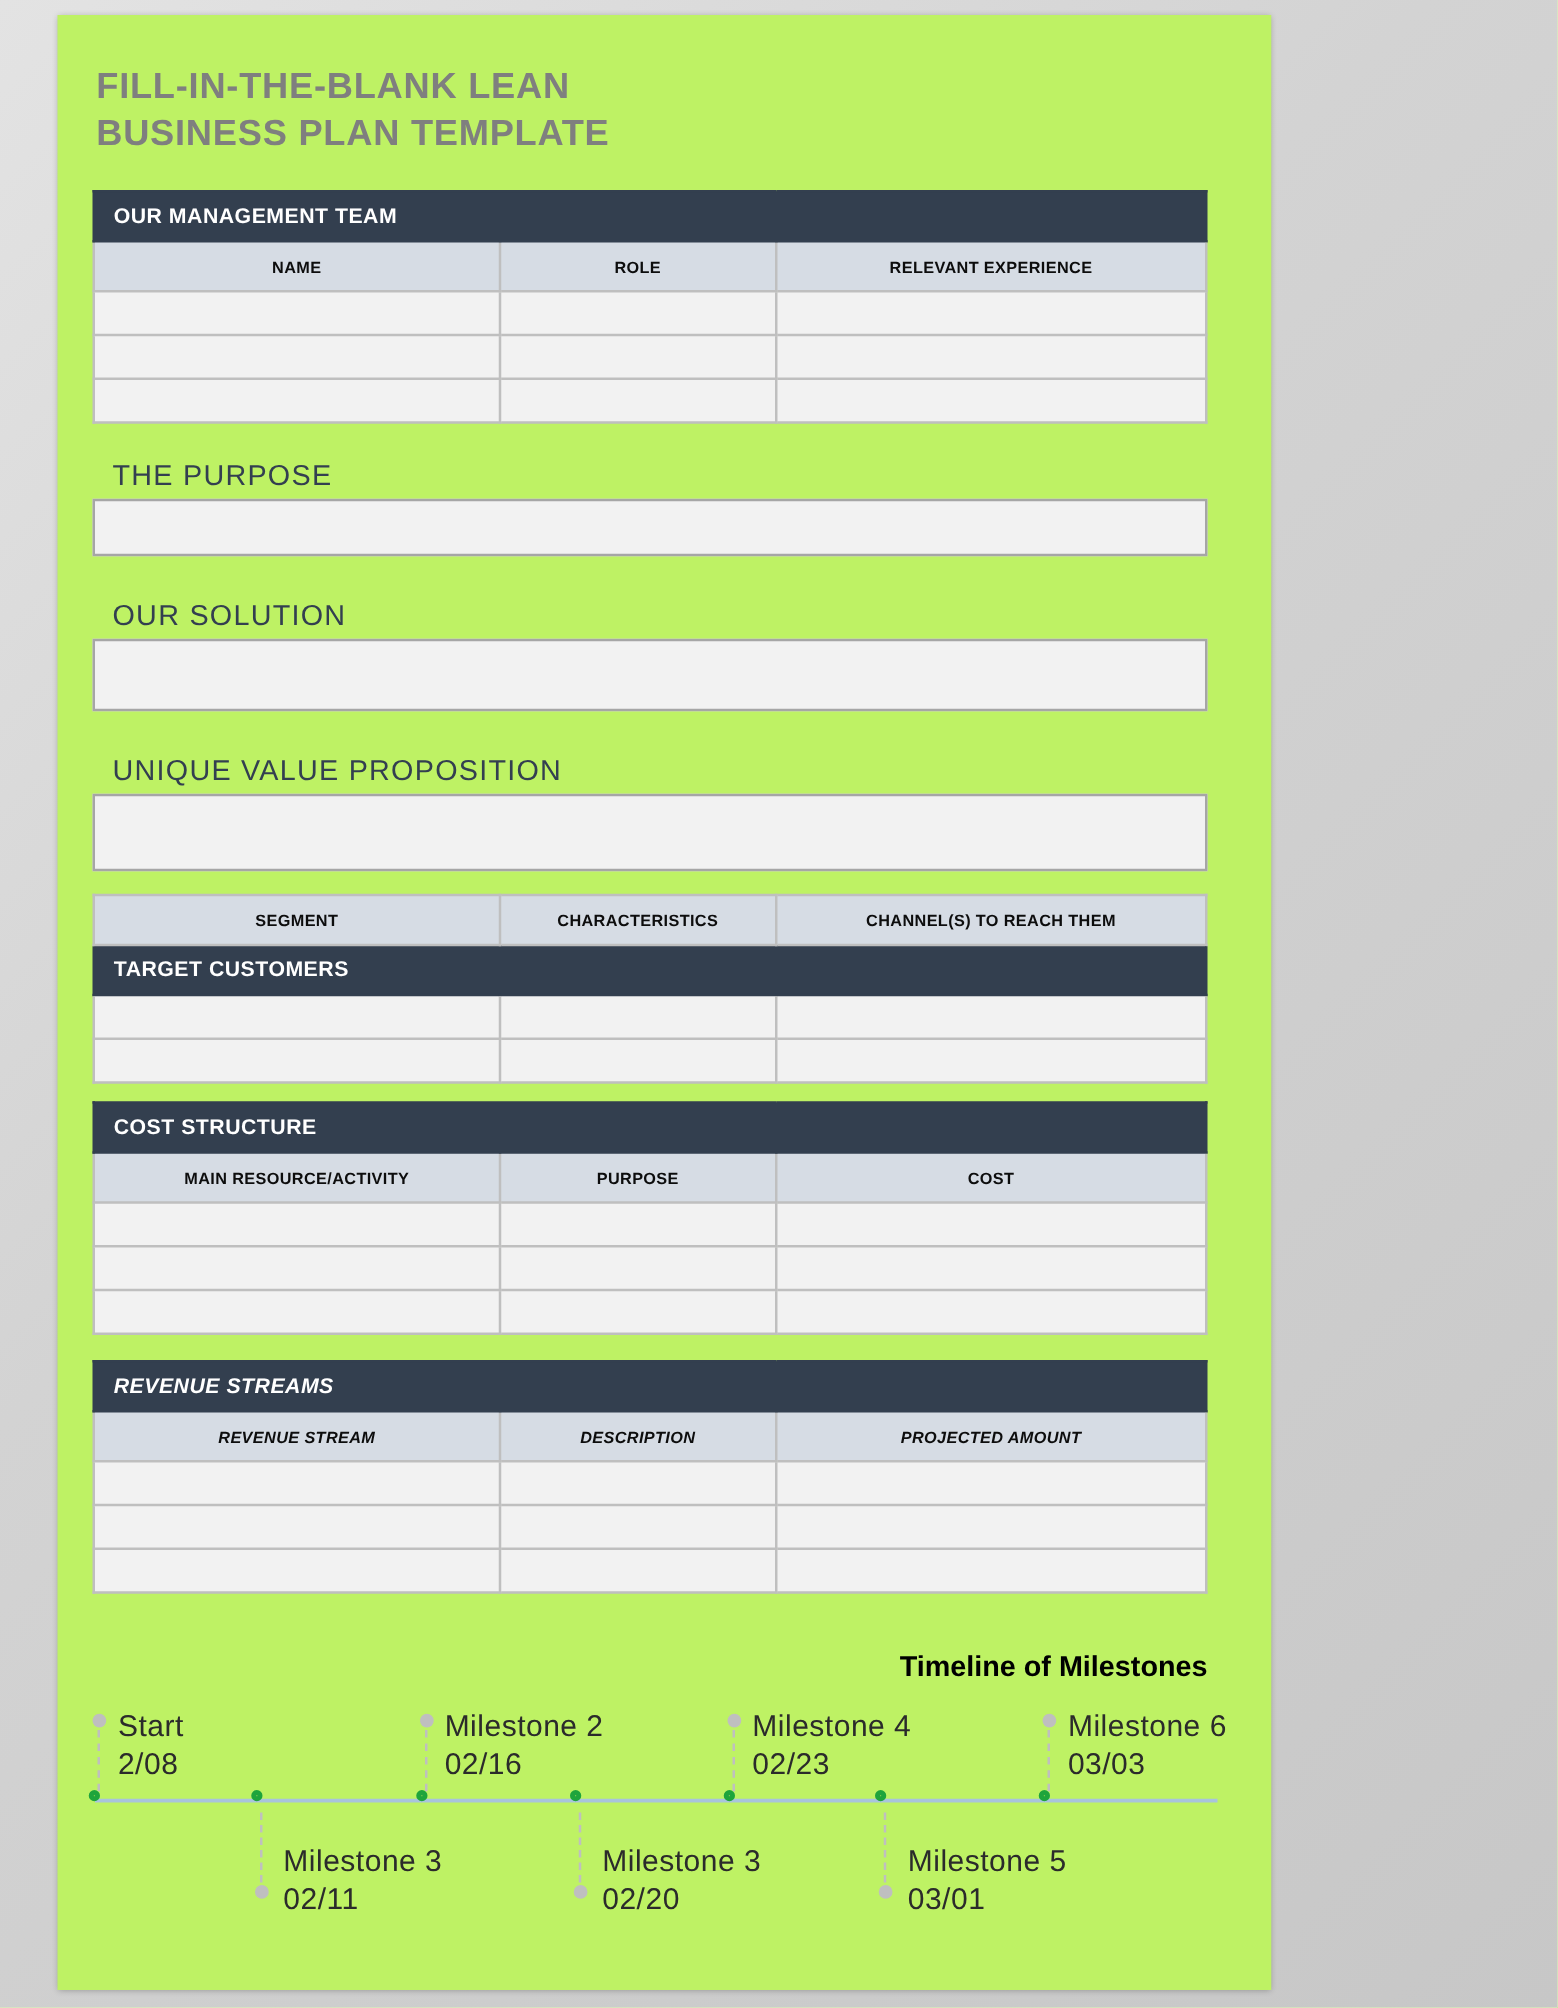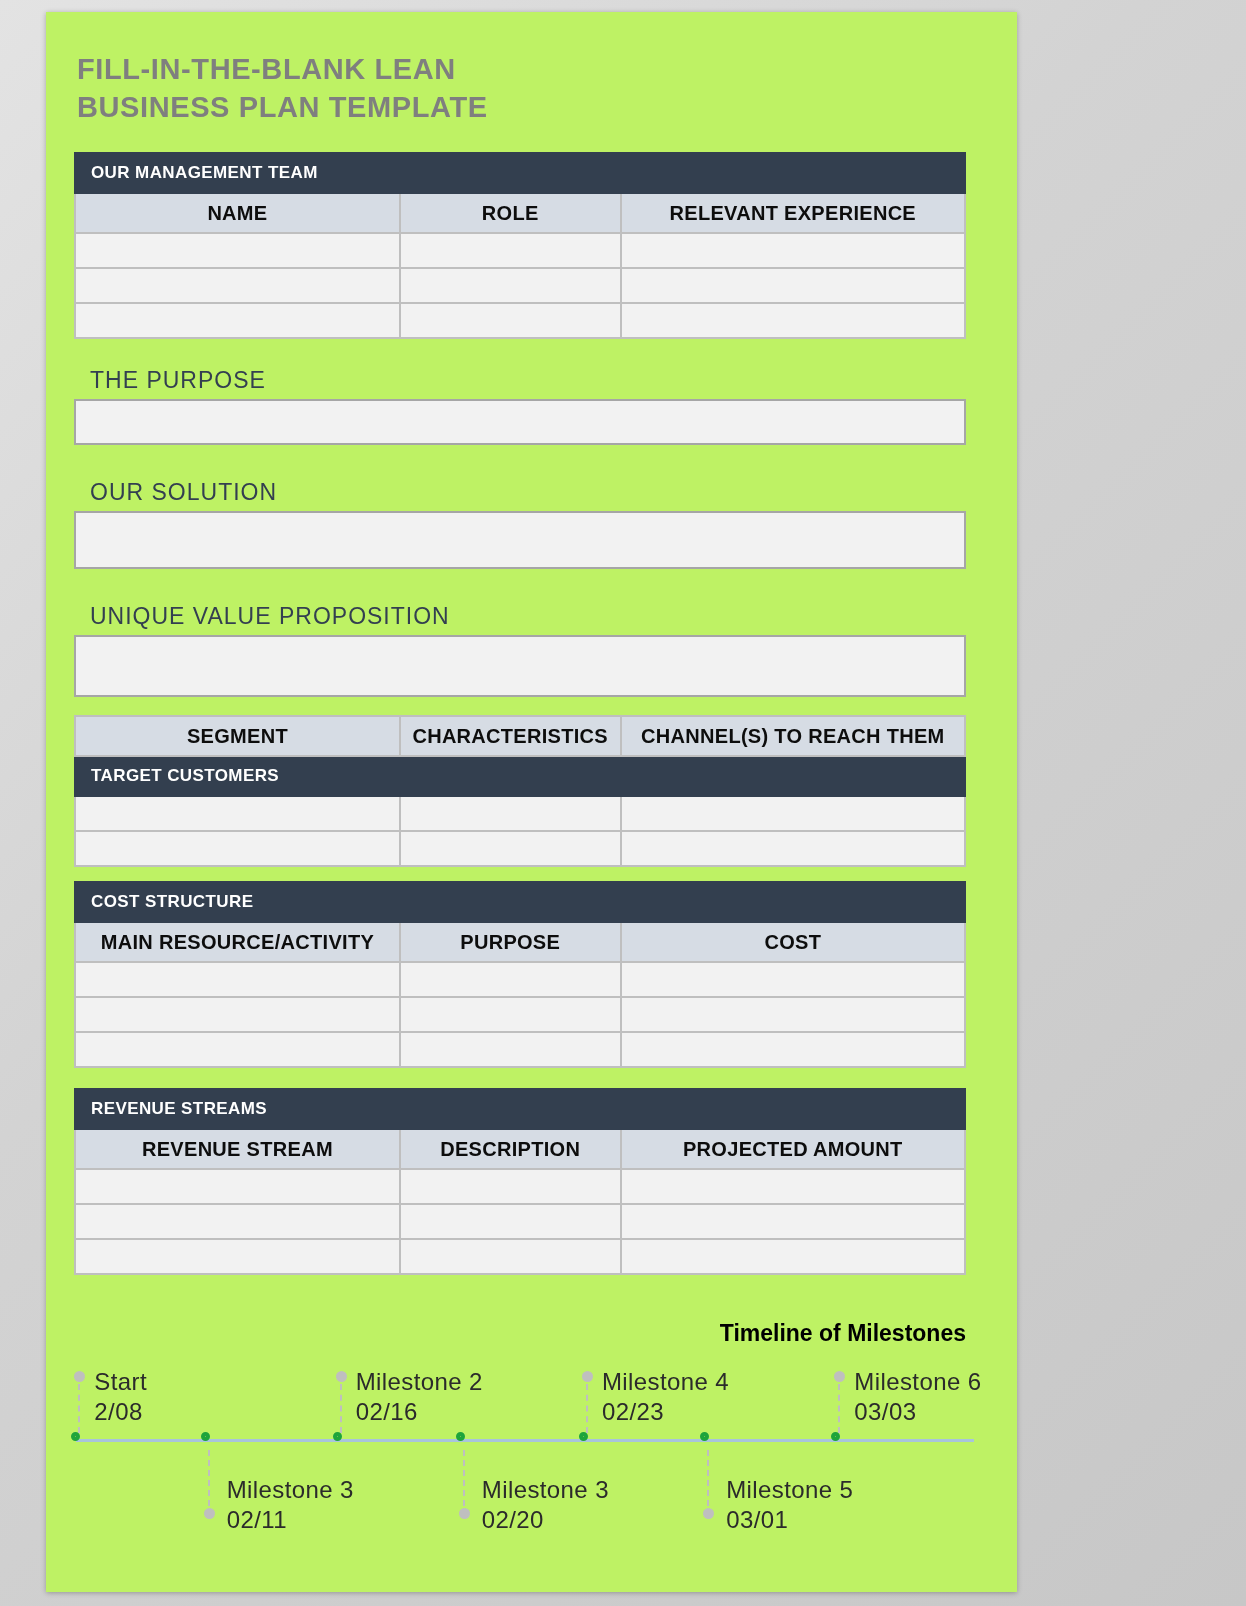--- a/index.html
+++ b/index.html
@@ -37,35 +37,35 @@
     color:#ffffff;
     font-size:17px; font-weight:bold;
     letter-spacing:0.4px;
     padding:9px 15px;
     border:2px solid #333F4F;
     height:38px;
   }
   table.tbl th {
     background:#D6DCE4;
     color:#0d0d0d;
-    font-size:20px; font-weight:bold;
+    font-size:13px; font-weight:bold;
     letter-spacing:0.3px;
     height:40px;
     border:2px solid #bfbfbf;
     text-align:center; vertical-align:middle;
   }
   table.tbl td.cell {
     background:#F2F2F2;
     height:35px;
     border:2px solid #bfbfbf;
   }
   .tbl-mgmt   { margin-top:26px; }
   .tbl-target { margin-top:18px; }
   .tbl-cost   { margin-top:14px; }
-  .tbl-rev    { margin-top:20px; }
+  .tbl-rev    { margin-top:20px;font-style:italic; }
   
   h2.sec-head {
     margin:28px 0 5px 16px;
     color:#333F50;
     font-size:23px; font-weight:400;
     letter-spacing:1px;
     line-height:27px;
   }
   h2.sec-head.more-gap { margin-top:34px; }
   .fill-box {

